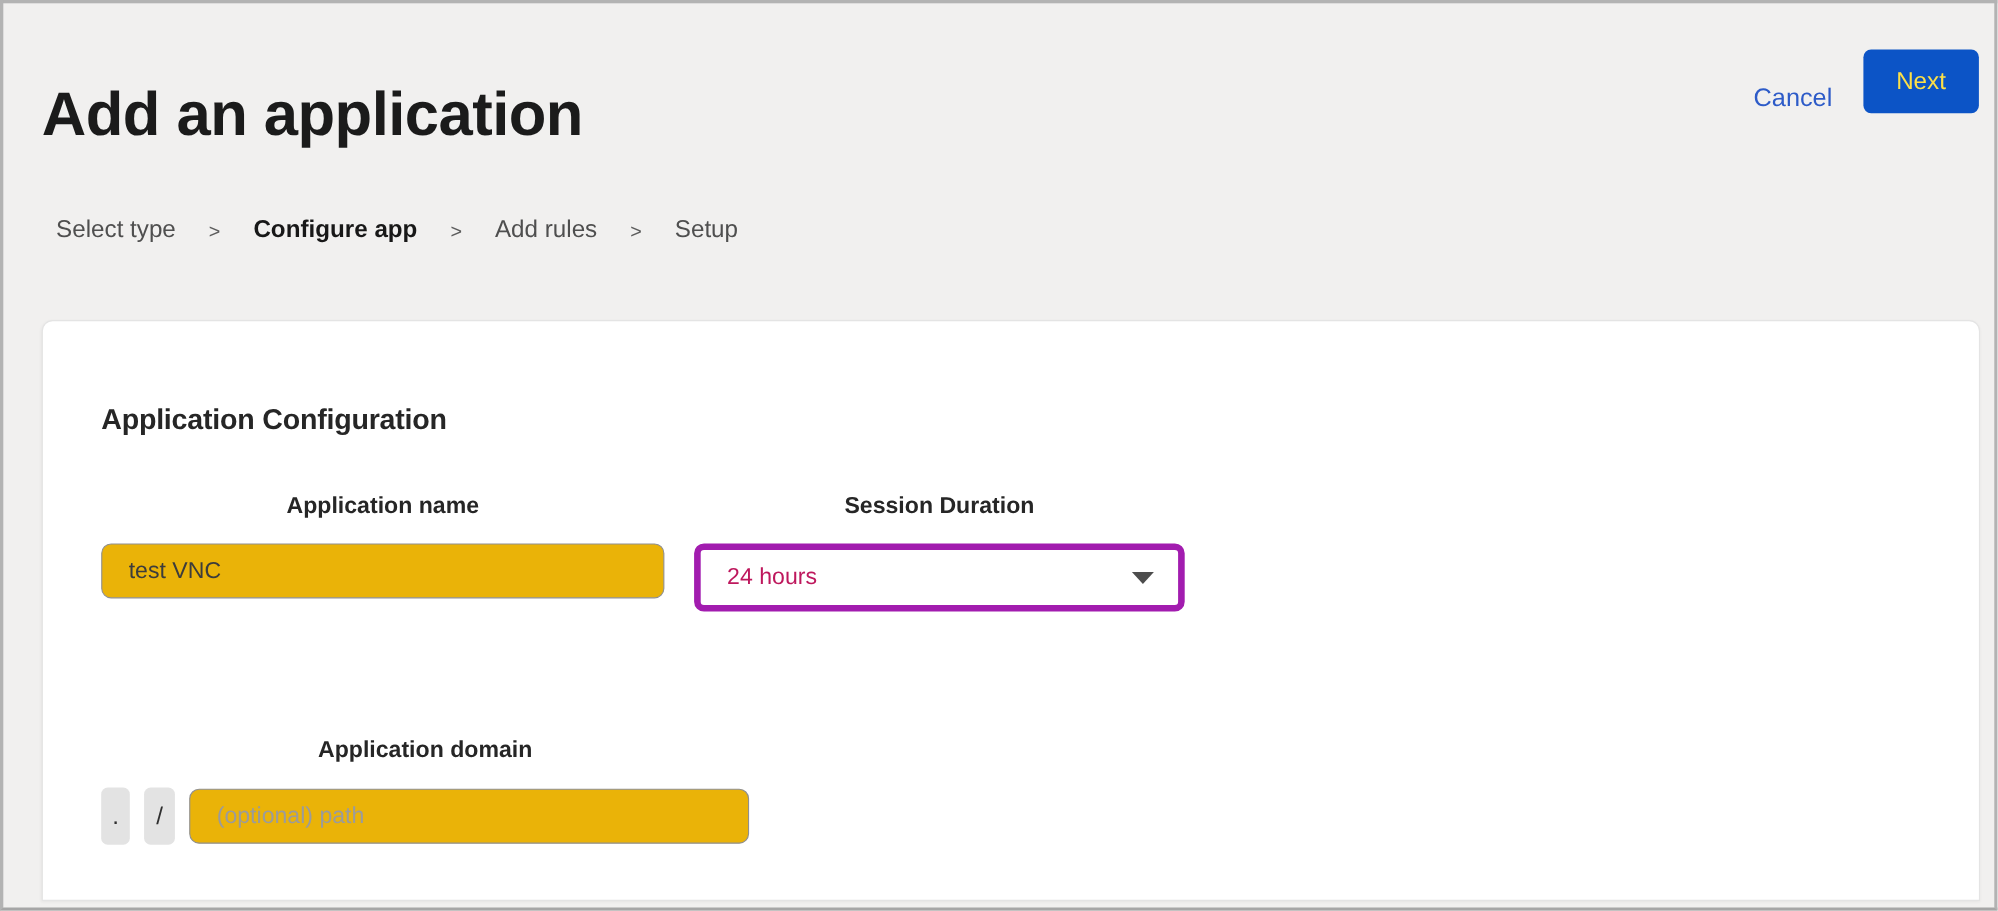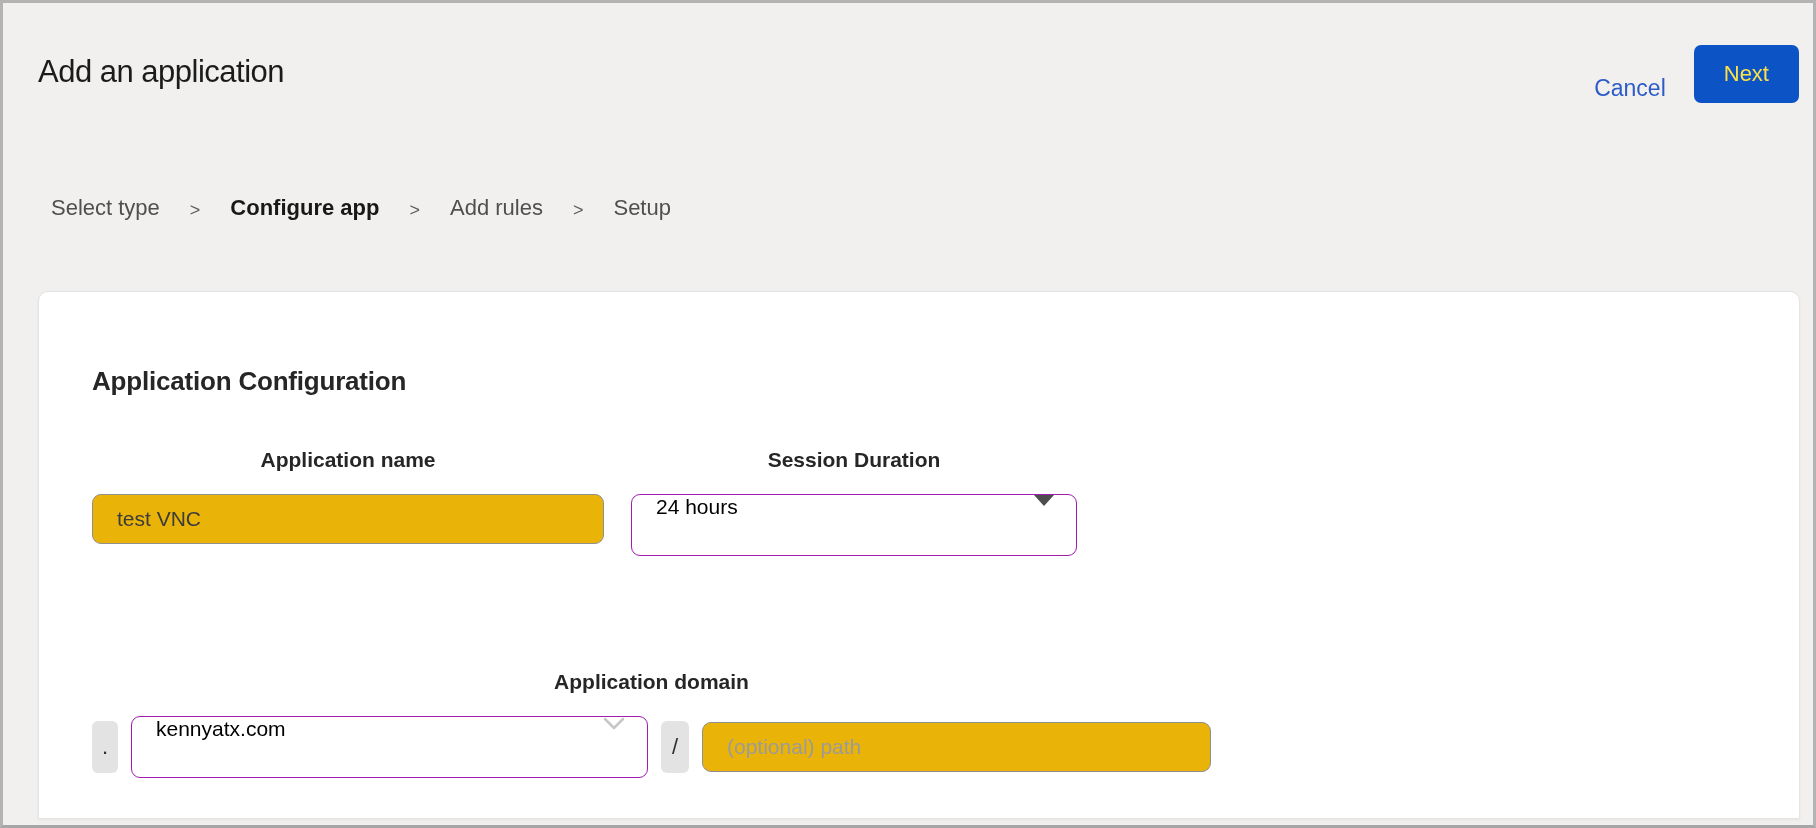--- a/index.html
+++ b/index.html
@@ -16,22 +16,22 @@
     border: 3px solid #b3b3b3;
     border-bottom-color: #a6a6a6;
     overflow: hidden;
   }
 
   
   .page-title {
     position: absolute;
     left: 35px;
     top: 30px;
-    font-size: 31px;
-    font-weight: 400;
+    font-size: 56px;
+    font-weight: 700;
     color: #1b1b1b;
     letter-spacing: -0.5px;
   }
   .header-actions {
     position: absolute;
     top: 42px;
     right: 14px;
     display: flex;
     align-items: flex-end;
     gap: 22px;
@@ -127,29 +127,29 @@
     background: #eab308;
     outline: none;
   }
   .text-input::placeholder { color: #9b9b9b; }
   .text-input.error {
     border: 2px solid #8e414a;
   }
 
   .select-box {
     height: 62px;
-    border: 1px solid #a21caf;
+    border: 6px solid #a21caf;
     border-radius: 9px;
     padding: 0 22px 0 24px;
     background: #ffffff;
     display: flex;
-    align-items: flex-start;
+    align-items: center;
     justify-content: space-between;
     font-size: 21px;
-    color: #000000;
+    color: #be185d;
     cursor: pointer;
   }
   .caret-down {
     width: 0; height: 0;
     border-left: 10px solid transparent;
     border-right: 10px solid transparent;
     border-top: 11px solid #4d4d4d;
   }
 
   .domain-row {
@@ -213,26 +213,20 @@
       </div>
     </div>
 
     <div class="field field-app-domain">
       <label class="field-label">Application domain</label>
       <div class="domain-row">
 
 
         <span class="sep-box dot">.</span>
 
-        <div class="select-box domain-select">
-          <span>kennyatx.com</span>
-          <svg class="chevron-svg" width="22" height="13" viewBox="0 0 22 13">
-            <polyline points="2,2 11,11 20,2" fill="none" stroke="#c6c6c6" stroke-width="2.5" stroke-linecap="round" stroke-linejoin="round"></polyline>
-          </svg>
-        </div>
 
         <span class="sep-box slash">/</span>
 
         <input class="text-input path-input" type="text" placeholder="(optional) path" style="">
       </div>
     </div>
 
   </section>
 </div>
 

